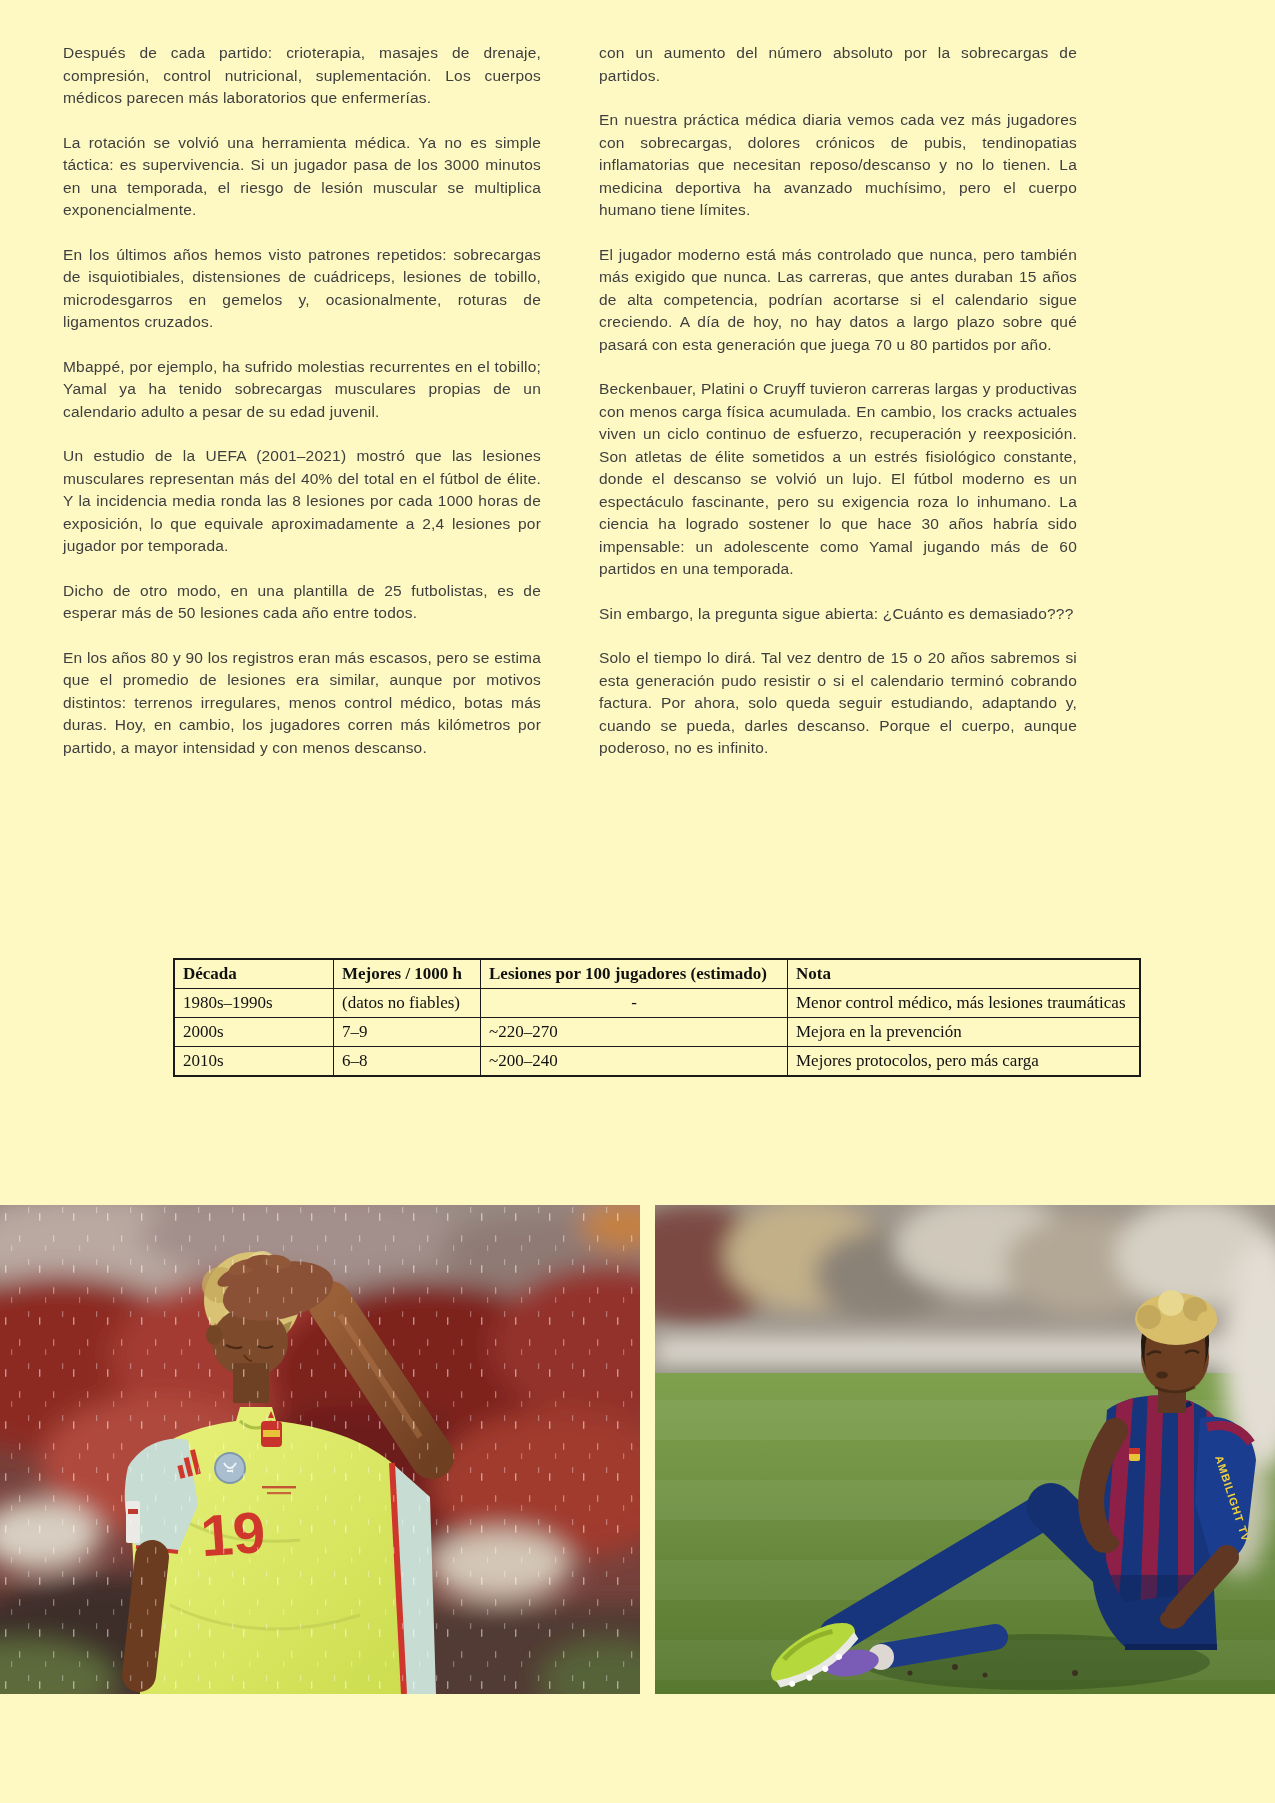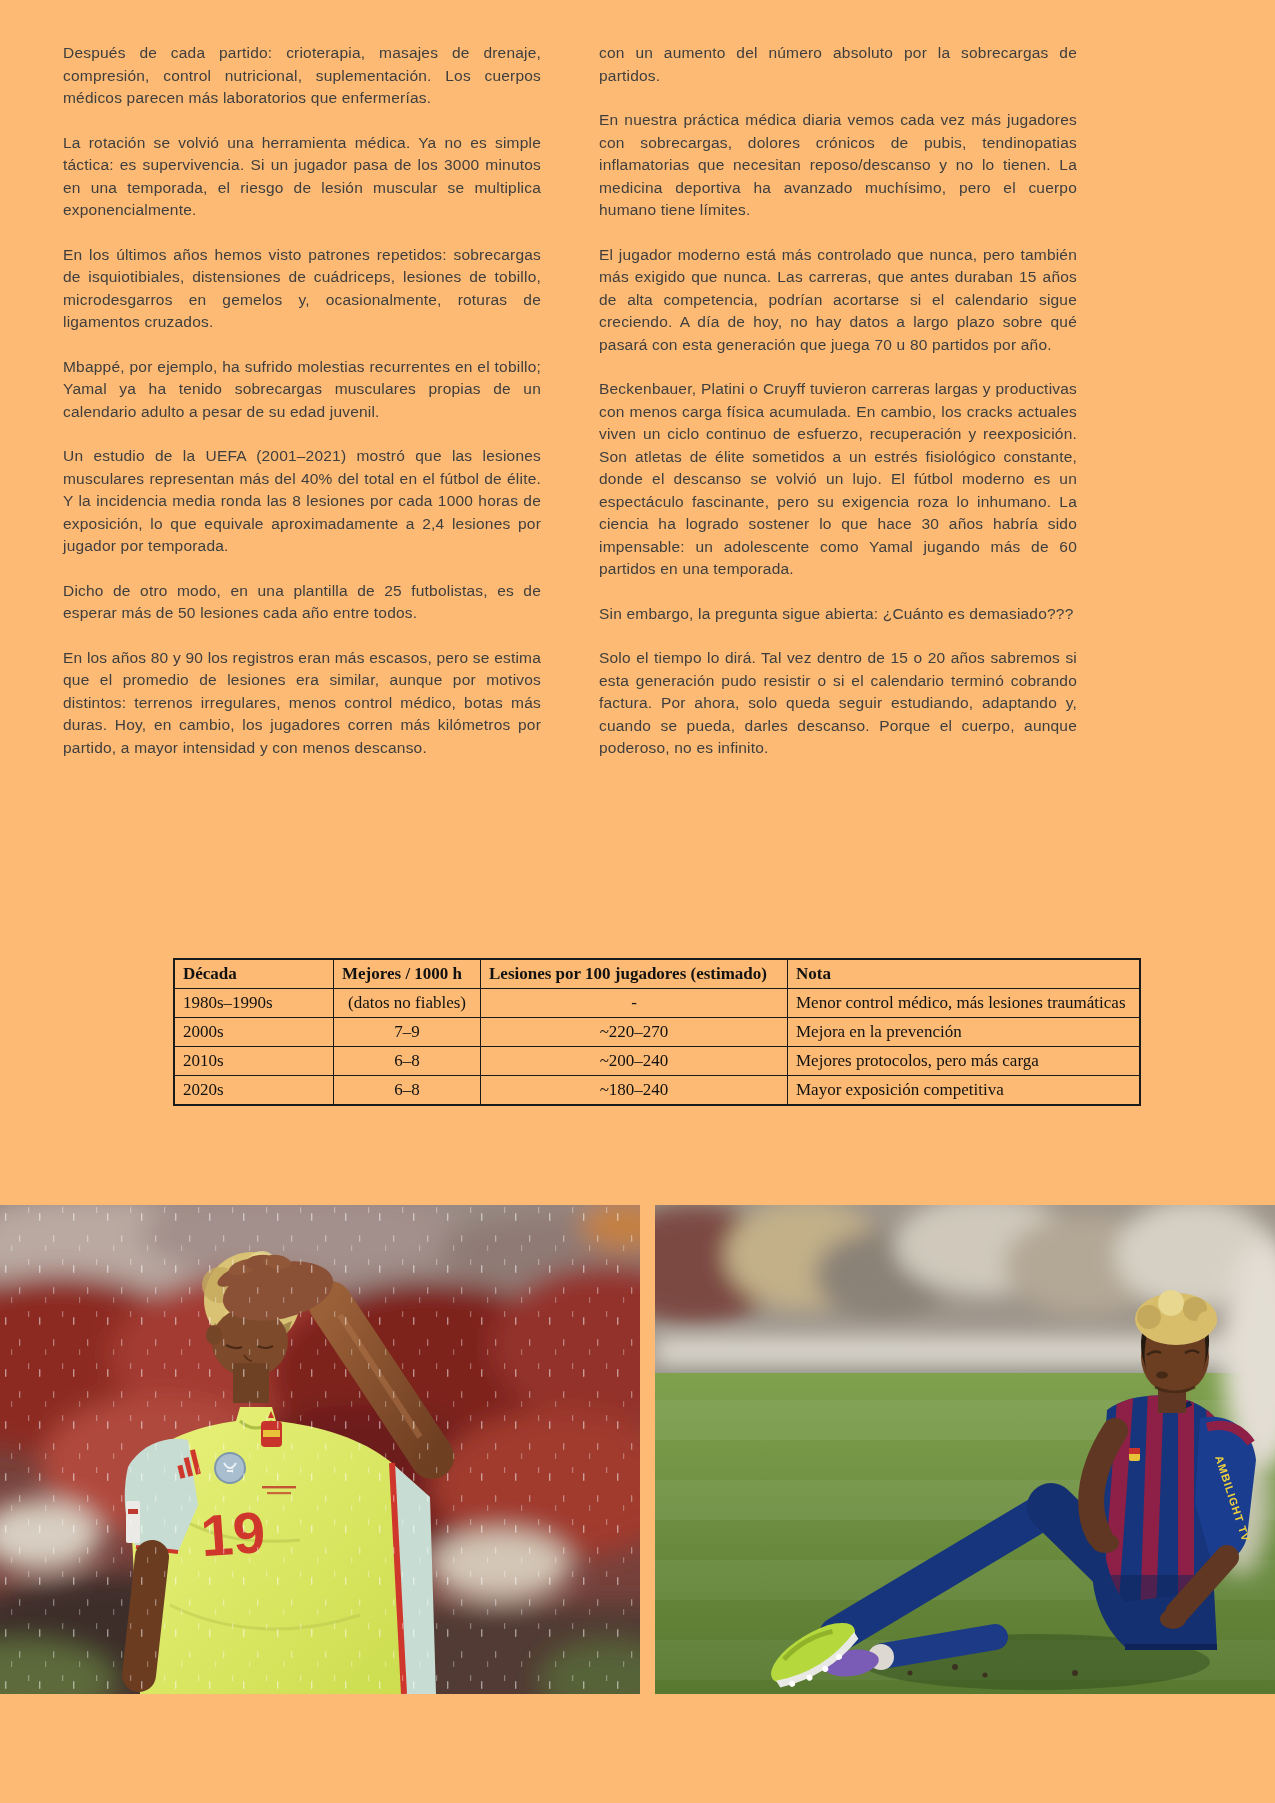--- a/index.html
+++ b/index.html
@@ -1,21 +1,21 @@
 <!DOCTYPE html>
 <html><head>
 <meta charset="utf-8">
 <style>
   html,body{margin:0;padding:0;}
   body{
     width:1275px;height:1803px;background:#ffffff;
     font-family:"Liberation Sans", sans-serif;
     -webkit-font-smoothing:antialiased;
   }
-  .page{position:relative;width:1275px;height:1803px;overflow:hidden;background:#fdba74;}
+  .page{position:relative;width:1275px;height:1803px;overflow:hidden;background:#fef9c3;}
 
   
   .columns{
     position:absolute;top:42px;left:63px;width:1015px;
     display:flex;gap:58px;
   }
   .col{width:478px;}
   .col p{
     margin:0 0 22px 0;
     font-size:15.5px;line-height:22.5px;
@@ -33,21 +33,21 @@
     border:1px solid #1a1a1a;
     padding:2px 8px;vertical-align:top;line-height:24px;
     text-align:justify;
   }
   table.stats th{font-weight:bold;}
   table.stats .c1{width:142px;text-align:left;}
   table.stats .c2{width:130px;}
   table.stats .c3{width:290px;}
   table.stats .c4{width:335px;}
   table.stats td.center{text-align:center;}
-  table.stats td.left{text-align:center;}
+  table.stats td.left{text-align:left;}
 
   
   .photos{position:absolute;top:1205px;left:0;width:1275px;height:489px;}
   .photo{position:absolute;top:0;height:489px;display:block;}
   .photo.left{left:0;width:640px;}
   .photo.right{left:655px;width:620px;}
 </style>
 </head>
 <body>
 
@@ -94,26 +94,20 @@
         <td class="c2 left">7–9</td>
         <td class="c3 left">~220–270</td>
         <td class="c4">Mejora en la prevención</td>
       </tr>
       <tr>
         <td class="c1">2010s</td>
         <td class="c2 left">6–8</td>
         <td class="c3 left">~200–240</td>
         <td class="c4">Mejores protocolos, pero más carga</td>
       </tr>
-      <tr>
-        <td class="c1">2020s</td>
-        <td class="c2 left">6–8</td>
-        <td class="c3 left">~180–240</td>
-        <td class="c4">Mayor exposición competitiva</td>
-      </tr>
     </tbody>
   </table>
 
   <div class="photos">
 
     <svg class="photo left" viewBox="0 0 640 489" width="640" height="489" preserveAspectRatio="none">
       <defs>
         <filter id="bL" x="-30%" y="-30%" width="160%" height="160%">
             <feGaussianBlur stdDeviation="13"></feGaussianBlur>
           </filter>

